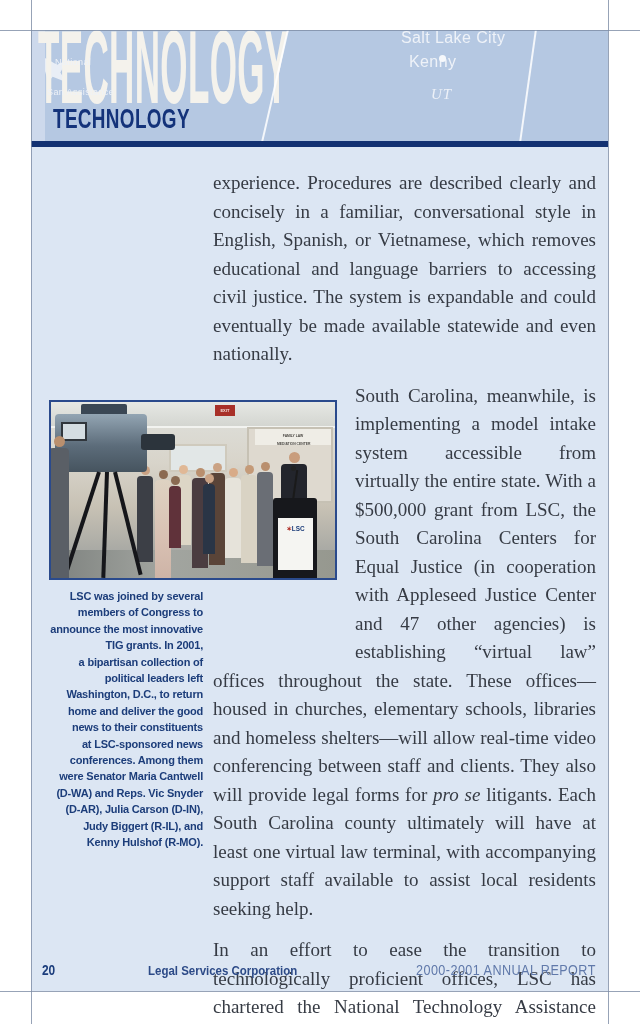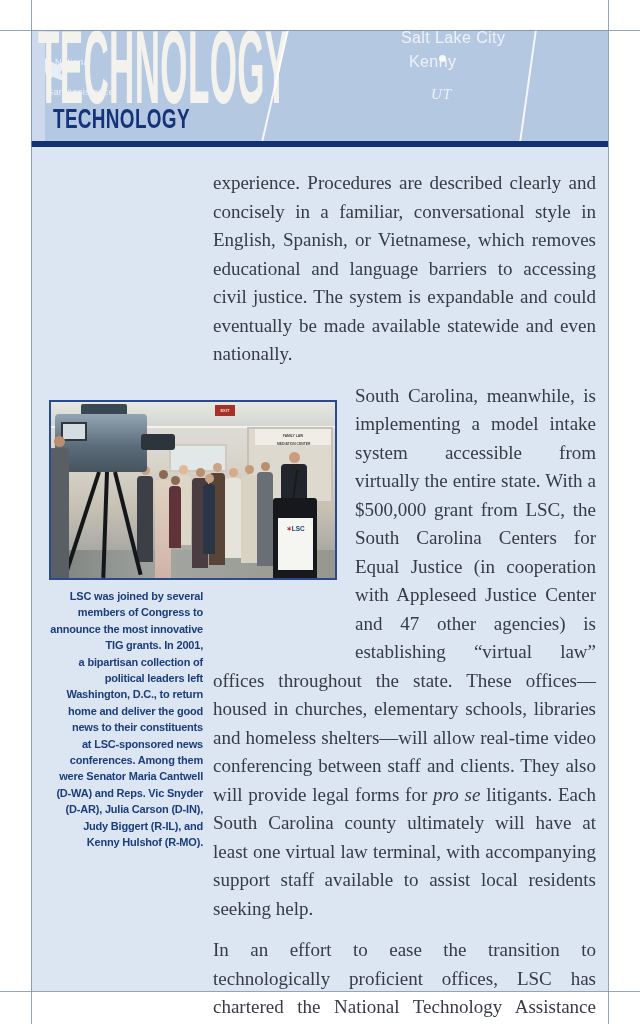--- a/index.html
+++ b/index.html
@@ -209,19 +209,24 @@
 home and deliver the good
 news to their constituents
 at LSC-sponsored news
 conferences. Among them
 were Senator Maria Cantwell
 (D-WA) and Reps. Vic Snyder
 (D-AR), Julia Carson (D-IN),
 Judy Biggert (R-IL), and
 Kenny Hulshof (R-MO).</div>
 
+    <div class="footer">
+      <div class="page-num">20</div>
+      <div class="footer-org">Legal Services Corporation</div>
+      <div class="footer-report">2000-2001 ANNUAL REPORT</div>
+    </div>
   </div>
 </div>
 
 <div class="crop-v" style="left:31px;"></div>
 <div class="crop-v" style="left:608px;"></div>
 <div class="crop-h" style="top:30px;"></div>
 <div class="crop-h" style="top:991px;"></div>
 
 </body></html>

